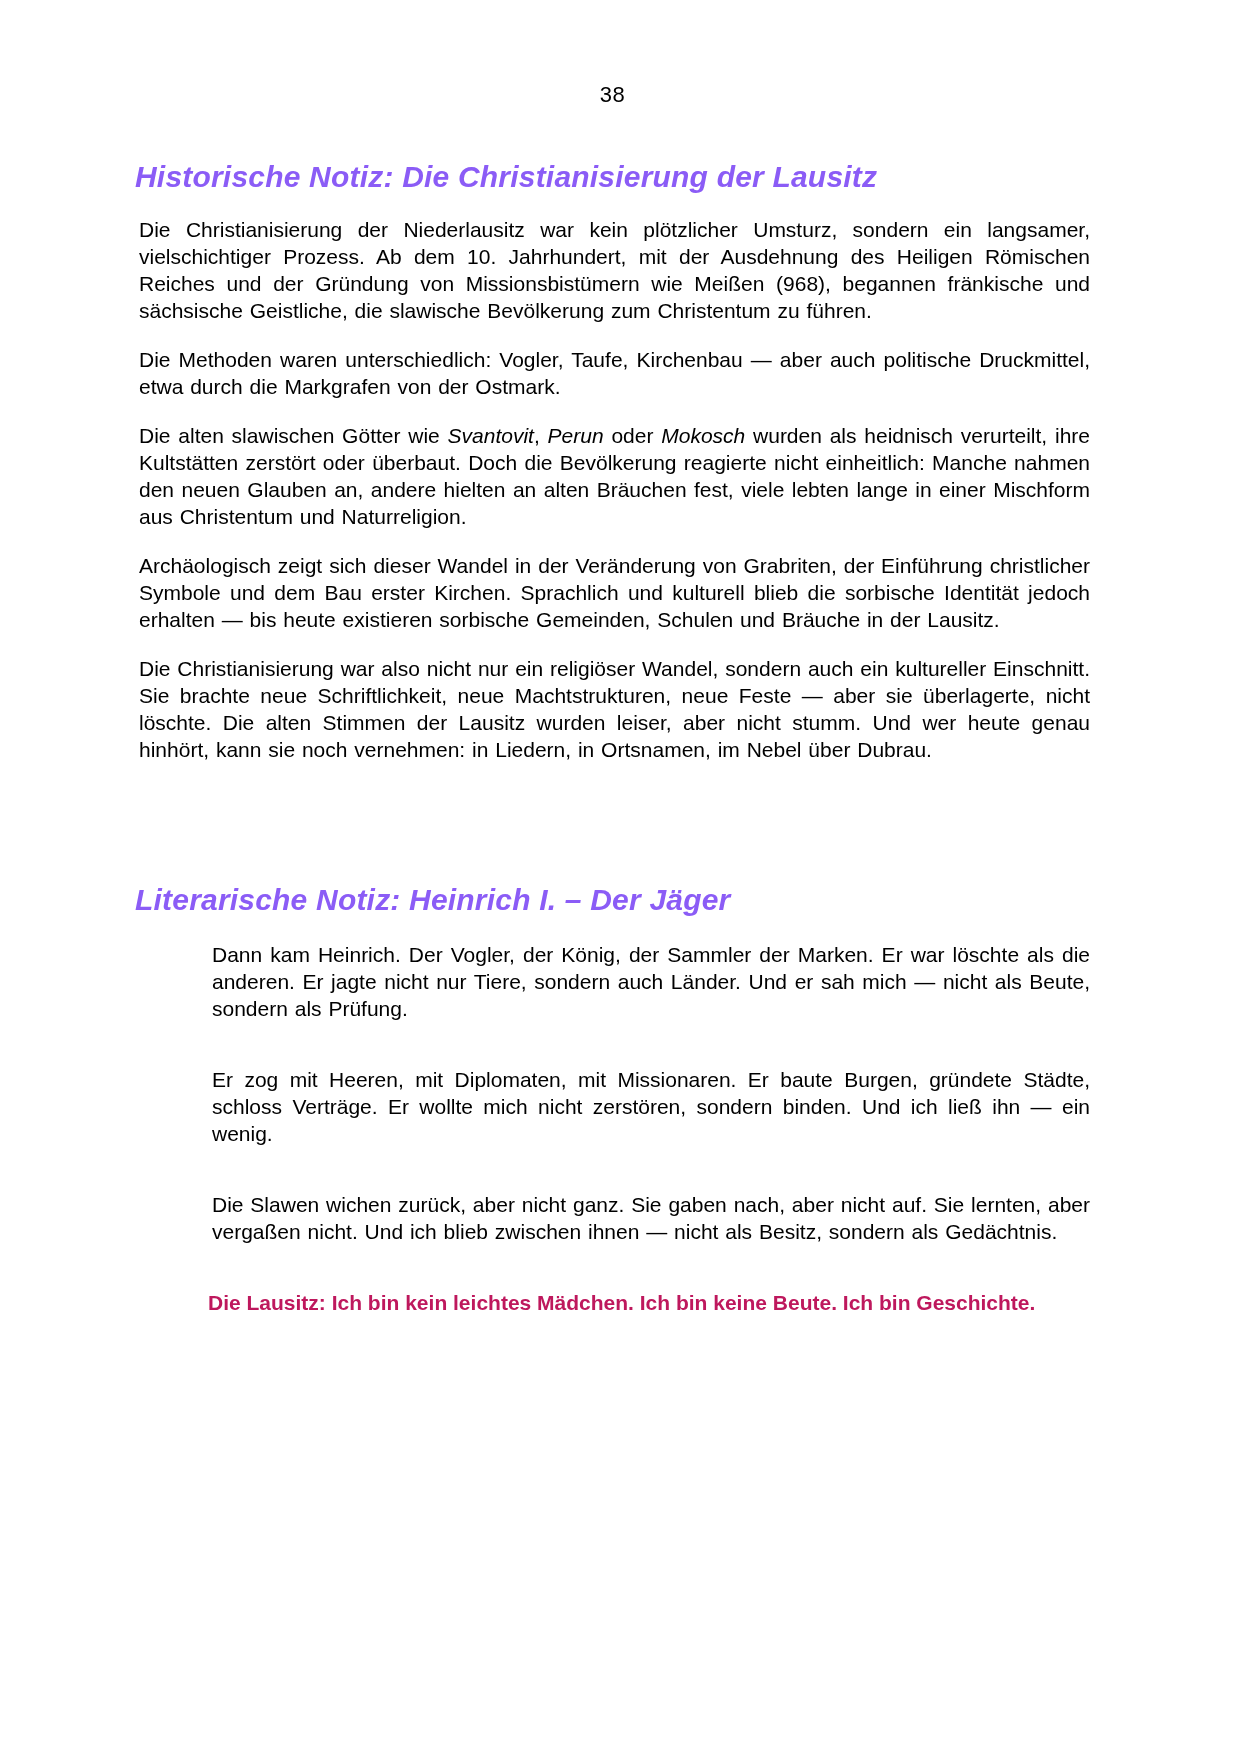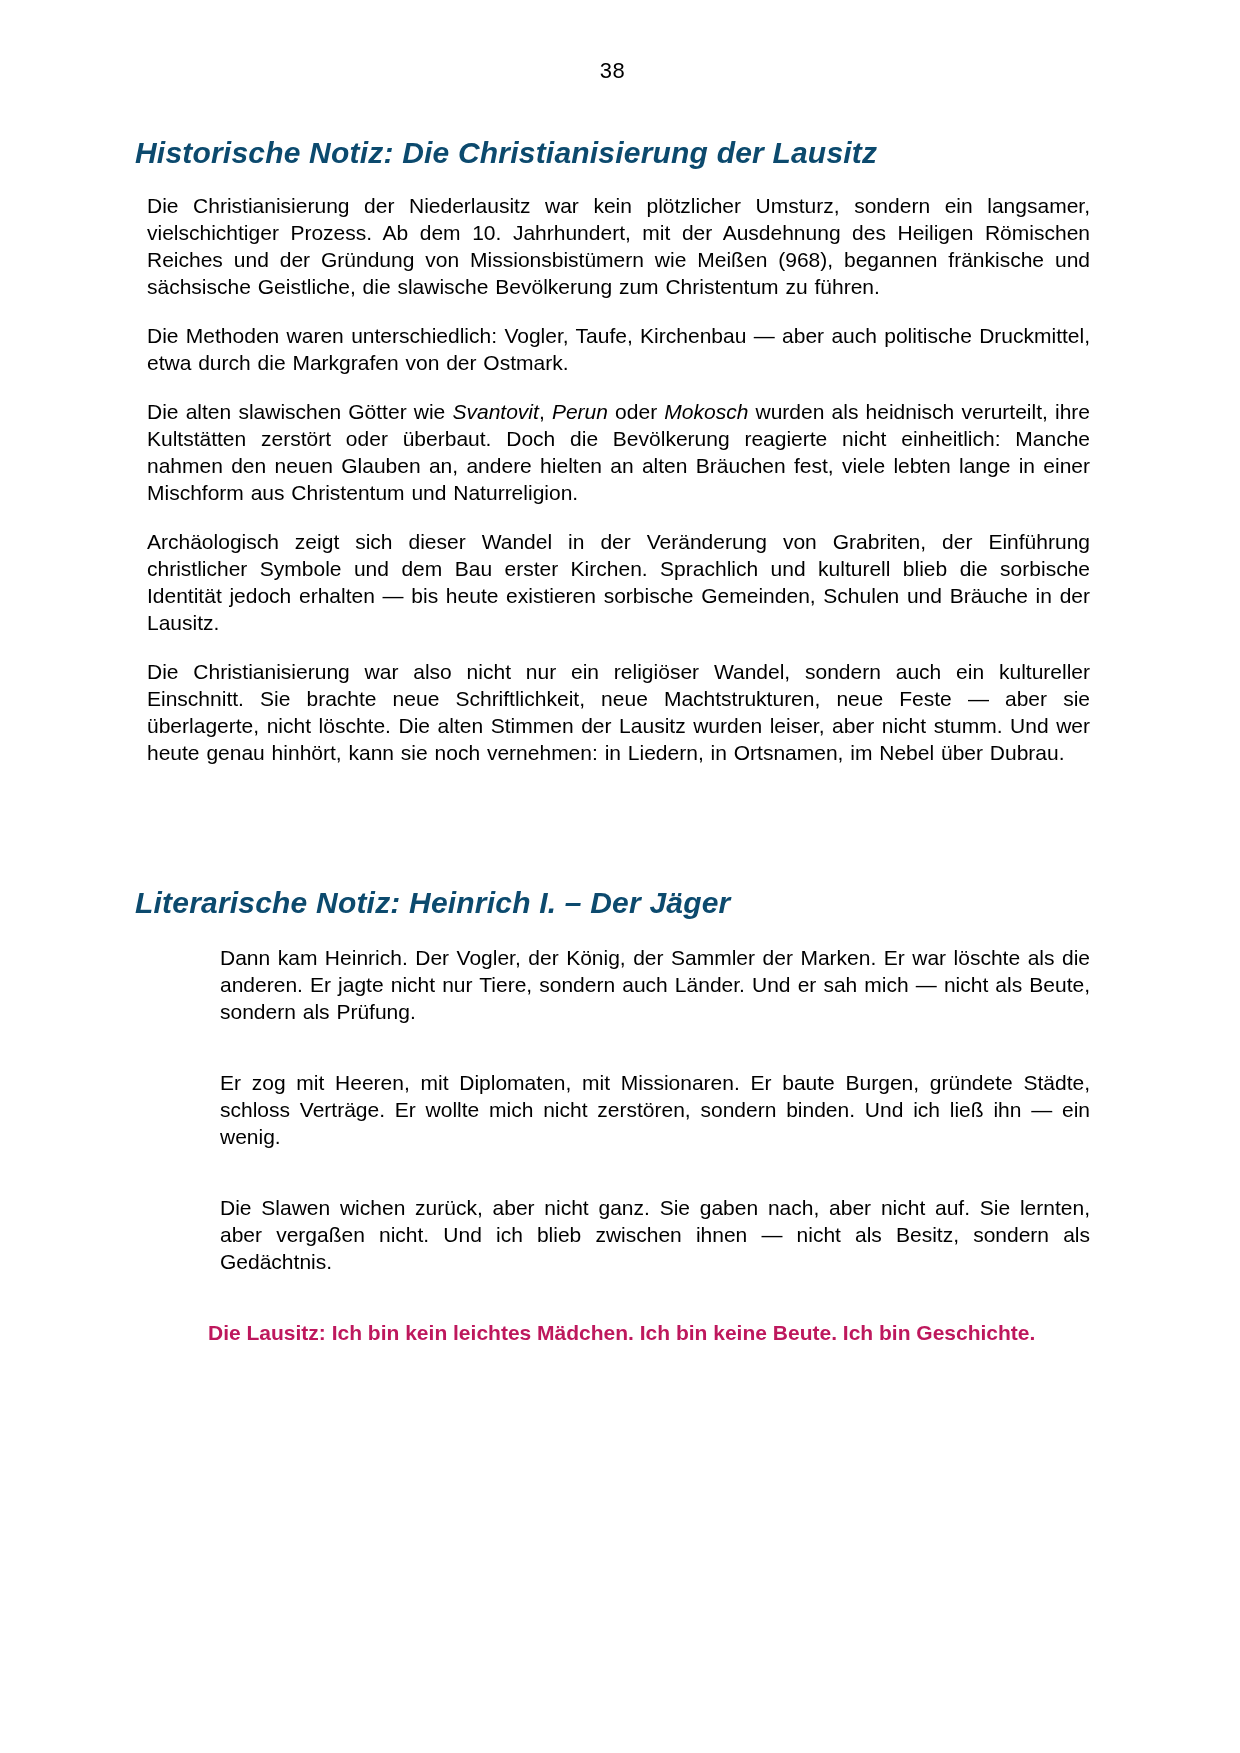--- a/index.html
+++ b/index.html
@@ -18,37 +18,38 @@
     box-sizing: border-box;
     width: 1240px;
     height: 1753px;
     padding: 56px 150px 0 135px;
   }
   .page-number {
     text-align: center;
     font-size: 22px;
     line-height: 30px;
     letter-spacing: 0.5px;
+    margin-top: 24px;
   }
   .section-heading {
     font-size: 30px;
     line-height: 34px;
     font-weight: bold;
     font-style: italic;
-    color: #0c4a6e;
+    color: #8b5cf6;
     margin: 0;
     letter-spacing: 0.2px;
   }
   .heading-historical { margin-top: 50px; }
   .heading-literary  { margin-top: 120px; }
   p.body-par {
     font-size: 21px;
     line-height: 27px;
     text-align: justify;
-    margin: 22px 0 0 12px;
+    margin: 22px 0 0 4px;
     word-spacing: 1px;
   }
   .lit-block {
     margin-left: 73px;
   }
   .lit-block p.body-par { margin-top: 44px; }
   .lit-block p.first-lit { margin-top: 24px; }
   .closing-line {
     margin: 44px 0 0 73px;
     font-size: 21px;

